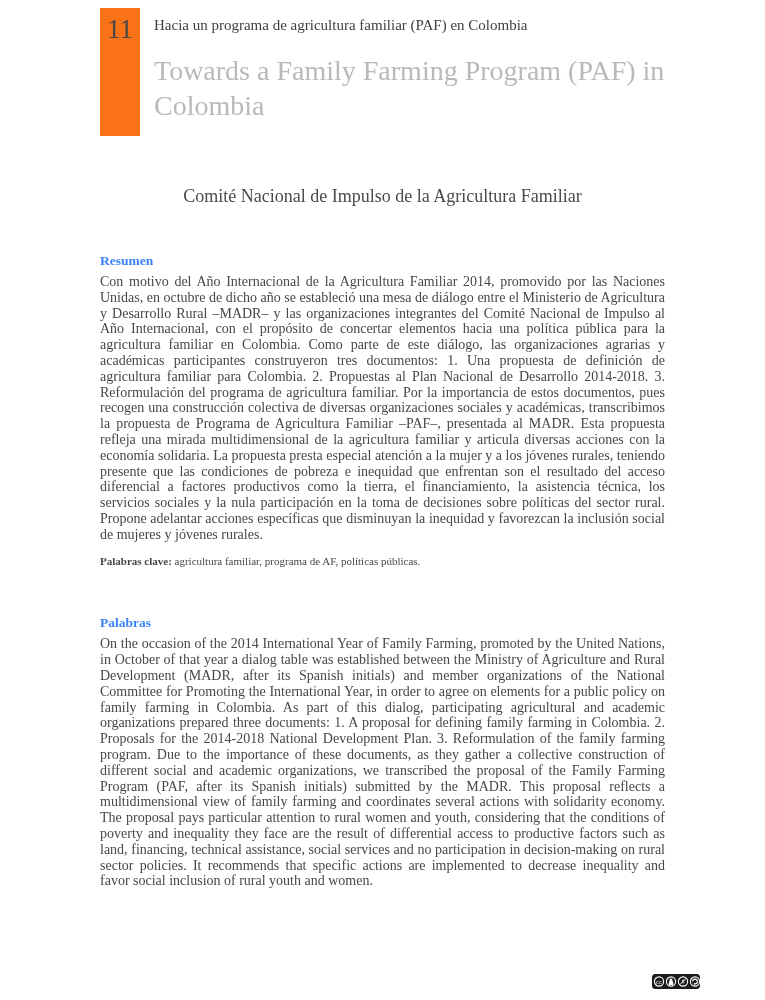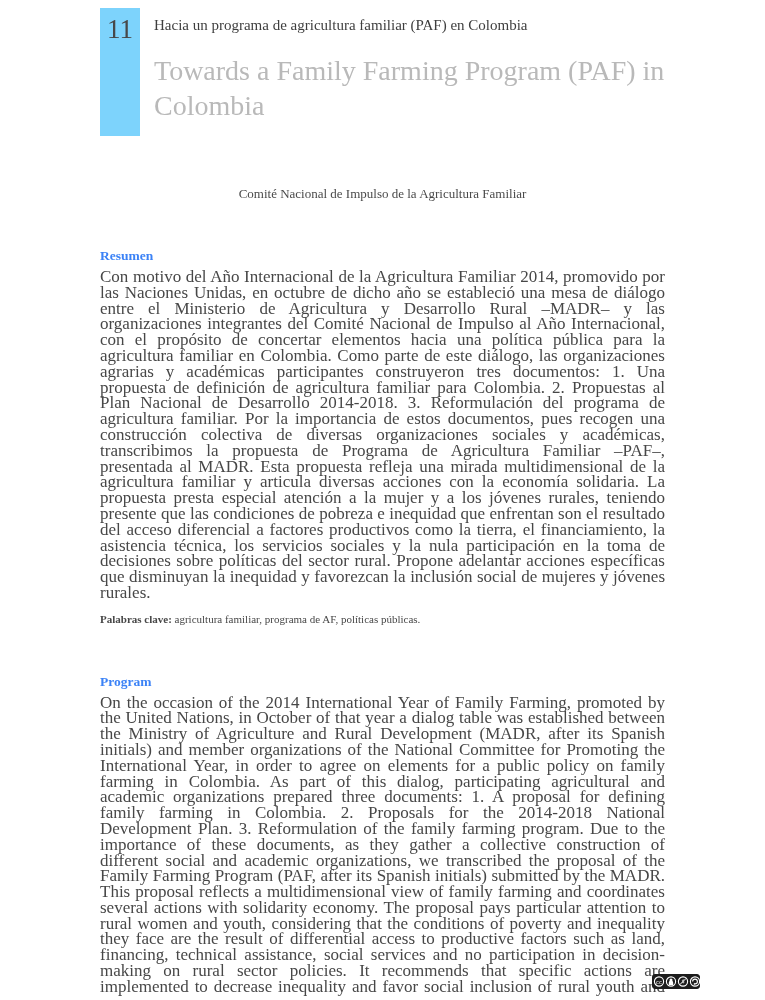--- a/index.html
+++ b/index.html
@@ -17,21 +17,21 @@
     position: absolute;
     inset: 0;
     padding: 8px 100px 0 100px;
   }
 
   
   .header { display: flex; align-items: stretch; }
   .chapter-strip {
     width: 40px;
     min-height: 128px;
-    background: #7dd3fc;
+    background: #f97316;
     display: flex;
     justify-content: center;
     align-items: flex-start;
     padding-top: 8px;
     flex: 0 0 40px;
   }
   .chapter-number {
     font-size: 27px;
     color: #484848;
     font-family: "Liberation Serif", serif;
@@ -49,33 +49,33 @@
     font-size: 28px;
     line-height: 1.25;
     color: #b9b9b9;
     font-weight: normal;
     margin: 18px 0 0 0;
   }
 
   .author {
     margin-top: 50px;
     text-align: center;
-    font-size: 13px;
+    font-size: 18px;
     color: #4a4a4a;
   }
 
   .section { margin-top: 46px; }
   .section-heading {
     font-size: 13.5px;
     font-weight: bold;
     color: #3b82f6;
     margin: 12px 0 5px 0;
   }
   .body-text {
-    font-size: 17px;
+    font-size: 14px;
     line-height: 15.8px;
     text-align: justify;
     color: #474747;
     margin: 0;
   }
   .keywords-line {
     margin-top: 11px;
     font-size: 11px;
     line-height: 15.8px;
     color: #474747;
@@ -108,21 +108,21 @@
 
   <div class="author">Comité Nacional de Impulso de la Agricultura Familiar</div>
 
   <div class="section">
     <h3 class="section-heading">Resumen</h3>
     <p class="body-text">Con motivo del Año Internacional de la Agricultura Familiar 2014, promovido por las Naciones Unidas, en octubre de dicho año se estableció una mesa de diálogo entre el Ministerio de Agricultura y Desarrollo Rural –MADR– y las organizaciones integrantes del Comité Nacional de Impulso al Año Internacional, con el propósito de concertar elementos hacia una política pública para la agricultura familiar en Colombia. Como parte de este diálogo, las organizaciones agrarias y académicas participantes construyeron tres documentos: 1. Una propuesta de definición de agricultura familiar para Colombia. 2. Propuestas al Plan Nacional de Desarrollo 2014-2018. 3. Reformulación del programa de agricultura familiar. Por la importancia de estos documentos, pues recogen una construcción colectiva de diversas organizaciones sociales y académicas, transcribimos la propuesta de Programa de Agricultura Familiar –PAF–, presentada al MADR. Esta propuesta refleja una mirada multidimensional de la agricultura familiar y articula diversas acciones con la economía solidaria. La propuesta presta especial atención a la mujer y a los jóvenes rurales, teniendo presente que las condiciones de pobreza e inequidad que enfrentan son el resultado del acceso diferencial a factores productivos como la tierra, el financiamiento, la asistencia técnica, los servicios sociales y la nula participación en la toma de decisiones sobre políticas del sector rural. Propone adelantar acciones específicas que disminuyan la inequidad y favorezcan la inclusión social de mujeres y jóvenes rurales.</p>
     <p class="keywords-line"><span class="keywords-label">Palabras clave:</span><span> agricultura familiar, programa de AF, políticas públicas.</span></p>
   </div>
 
   <div class="section">
-    <h3 class="section-heading">Program</h3>
+    <h3 class="section-heading">Palabras</h3>
     <p class="body-text">On the occasion of the 2014 International Year of Family Farming, promoted by the United Nations, in October of that year a dialog table was established between the Ministry of Agriculture and Rural Development (MADR, after its Spanish initials) and member organizations of the National Committee for Promoting the International Year, in order to agree on elements for a public policy on family farming in Colombia.  As part of this dialog, participating agricultural and academic organizations prepared three documents: 1. A proposal for defining family farming in Colombia. 2. Proposals for the 2014-2018 National Development Plan. 3. Reformulation of the family farming program. Due to the importance of these documents, as they gather a collective construction of different social and academic organizations, we transcribed the proposal of the Family Farming Program (PAF, after its Spanish initials) submitted by the MADR. This proposal reflects a multidimensional view of family farming and coordinates several actions with solidarity economy. The proposal pays particular attention to rural women and youth, considering that the conditions of poverty and inequality they face are the result of differential access to productive factors such as land, financing, technical assistance, social services and no participation in decision-making on rural sector policies. It recommends that specific actions are implemented to decrease inequality and favor social inclusion of rural youth and women.</p>
   </div>
 
 </div>
 
 <div class="cc-badge">
   <svg width="48" height="15" viewBox="0 0 48 15" xmlns="http://www.w3.org/2000/svg">
     <rect x="0.5" y="0.5" width="47" height="14" rx="2.5" fill="#1c1c1c" stroke="#1c1c1c"></rect>
     <circle cx="7" cy="7.5" r="4.6" fill="none" stroke="#ffffff" stroke-width="1.1"></circle>
     <text x="7" y="9.6" font-size="5.4" fill="#ffffff" text-anchor="middle" font-family="DejaVu Sans, sans-serif">cc</text>

